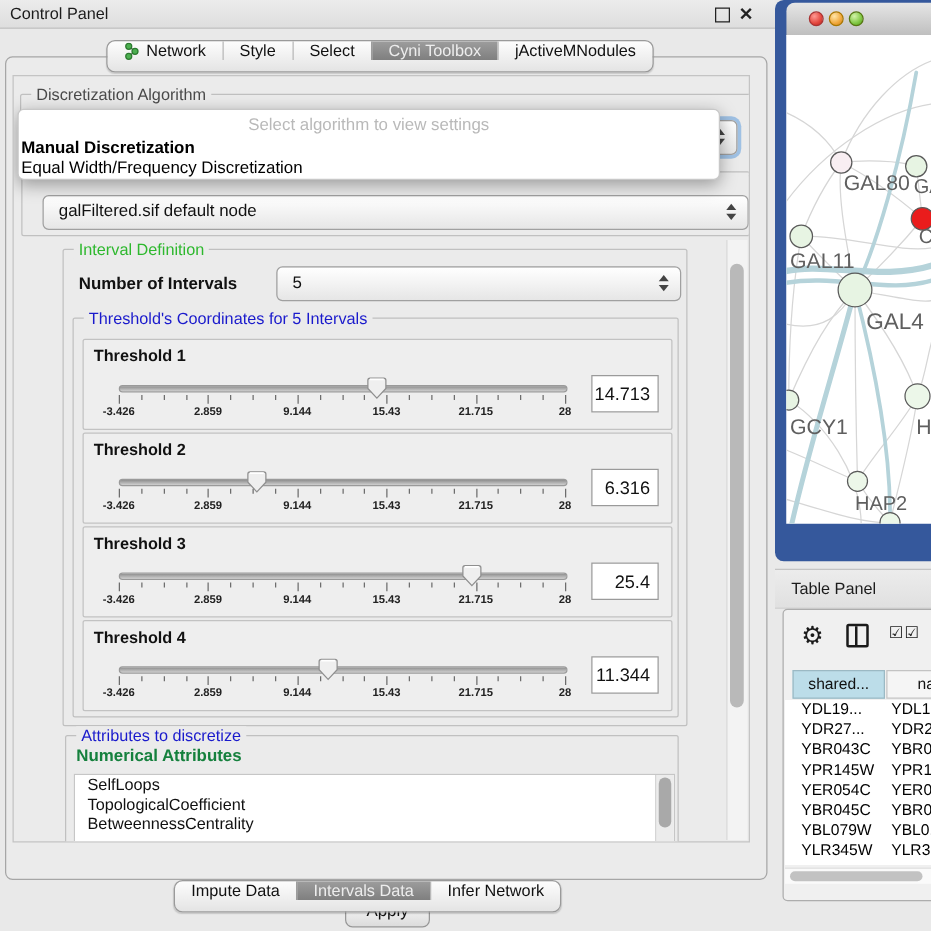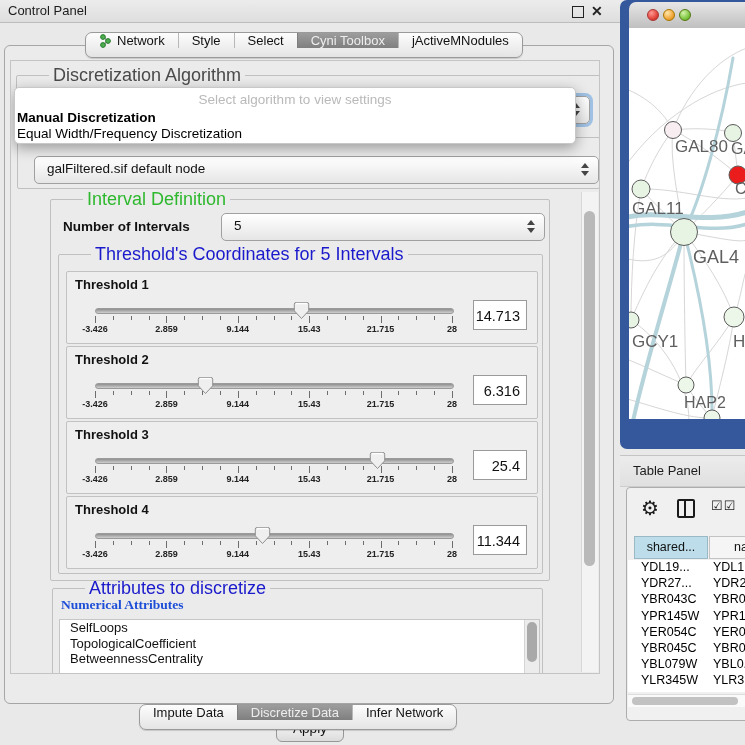--- a/index.html
+++ b/index.html
@@ -23,21 +23,21 @@
   .tab.active{background:linear-gradient(#9d9d9d,#7f7f7f);color:#ededed;border-left-color:#7f7f7f;}
   #topTabs{left:85px;top:32px;}
   #bottomTabs{left:139px;top:704px;}
 
   .cp-pane{left:4px;top:45px;width:608px;height:657px;border:1px solid #a6a6a6;border-radius:6px;
     background:#ebebeb;}
   .viewport{left:5px;top:14px;width:588px;height:612px;border:1px solid #c4c4c4;background:#ebebeb;overflow:hidden;}
 
   
   .group{border:1px solid #c0c0c0;border-radius:2px;background:#ebebeb;}
-  .group-title{position:absolute;top:-8px;left:8px;background:#ebebeb;padding:0 4px;font-size:18px;line-height:15px;margin-left:24px;}
+  .group-title{position:absolute;top:-8px;left:8px;background:#ebebeb;padding:0 4px;font-size:13px;line-height:15px;}
   .t-green{color:#2eb82e;}
   .t-blue{color:#1a1acc;}
   .t-gray{color:#4a4a4a;}
 
   
   .combo{border:1px solid #a0a0a0;border-radius:5px;background:linear-gradient(#ffffff,#e6e6e6);
     font-size:13.5px;color:#111;}
   .combo .val{position:absolute;left:12px;top:4px;}
   .combo.focused{box-shadow:0 0 0 3px rgba(96,158,222,.55);}
   .spin{position:absolute;right:9px;top:5px;width:8px;}
@@ -57,21 +57,21 @@
   .th-label{position:absolute;left:8px;top:5px;font-size:13px;font-weight:bold;color:#111;}
   .th-track{position:absolute;left:28px;top:36px;width:357px;height:4px;border-radius:3px;
     background:linear-gradient(#8f8f8f,#cfcfcf);border:1px solid #9a9a9a;}
   .tick{position:absolute;width:1px;background:#6d6d6d;}
   .tick-lab{position:absolute;top:52px;transform:translateX(-50%);font-size:9px;font-weight:bold;color:#222;white-space:nowrap;}
   .th-thumb{position:absolute;top:29px;}
   .th-value{position:absolute;left:406px;top:28px;width:54px;height:30px;background:#fff;border:1px solid #9a9a9a;
     font-size:14.5px;color:#111;text-align:right;line-height:30px;padding-right:6px;box-sizing:border-box;}
 
   
-  .attr-heading{position:absolute;left:8px;top:8px;font-size:13.5px;font-weight:bold;color:#1d4ed8;font-family:Liberation Serif, serif;}
+  .attr-heading{position:absolute;left:8px;top:8px;font-size:13.5px;font-weight:bold;color:#15803d;}
   .attr-list{position:absolute;left:6px;top:30px;width:479px;height:53px;background:#fff;border:1px solid #c6c6c6;
     overflow:hidden;}
   .attr-item{font-size:13px;color:#111;line-height:15.5px;padding-left:10px;white-space:nowrap;}
   .attr-scroll{position:absolute;right:0;top:0;width:14px;height:100%;background:#ececec;border-left:1px solid #d5d5d5;}
   .attr-thumb{position:absolute;left:2px;top:2px;width:10px;height:40px;background:#a9a9a9;border-radius:5px;}
 
   
   .v-scroll{position:absolute;right:1px;top:131px;width:16px;height:480px;background:#f3f3f3;border-left:1px solid #d8d8d8;}
   .v-thumb{position:absolute;left:2px;top:19px;width:11px;height:355px;background:#b9b9b9;border-radius:6px;}
 
@@ -359,21 +359,21 @@
     </div>
 
     <div class="abs apply-btn">Apply</div>
   </div>
 
   <div id="bottomTabs" class="abs tabstrip">
       <div class="tab">
         <span>Impute Data</span>
       </div>
       <div class="tab active">
-        <span>Discretize Data</span>
+        <span>Intervals Data</span>
       </div>
       <div class="tab">
         <span>Infer Network</span>
       </div>
     </div>
 
   <div class="abs net-window">
     <div class="net-titlebar">
       <span class="tl red"></span>
       <span class="tl yellow"></span>

